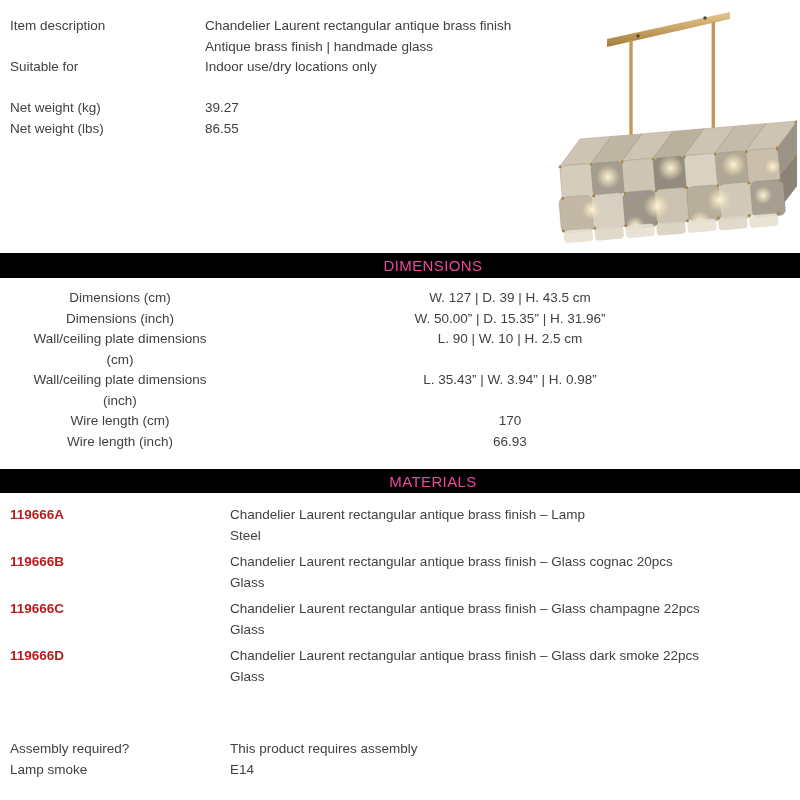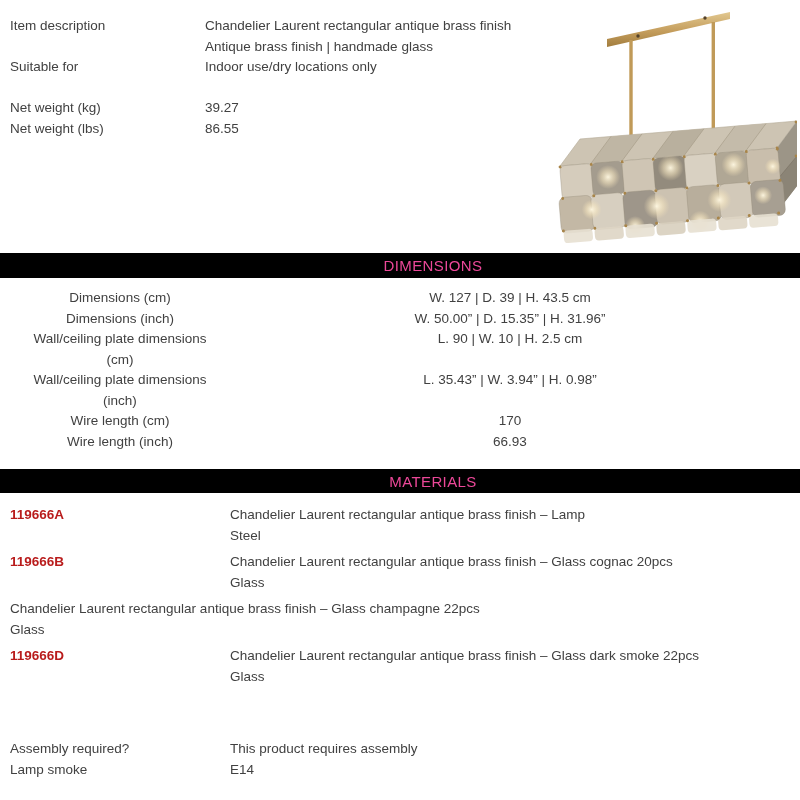--- a/index.html
+++ b/index.html
@@ -222,20 +222,21 @@
       <div class="code">119666A</div>
       <div class="desc">Chandelier Laurent rectangular antique brass finish – Lamp
 Steel</div>
     </div>
     <div class="mrow">
       <div class="code">119666B</div>
       <div class="desc">Chandelier Laurent rectangular antique brass finish – Glass cognac 20pcs
 Glass</div>
     </div>
     <div class="mrow">
+      <div class="code">119666C</div>
       <div class="desc">Chandelier Laurent rectangular antique brass finish – Glass champagne 22pcs
 Glass</div>
     </div>
     <div class="mrow">
       <div class="code">119666D</div>
       <div class="desc">Chandelier Laurent rectangular antique brass finish – Glass dark smoke 22pcs
 Glass</div>
     </div>
   </section>
 

